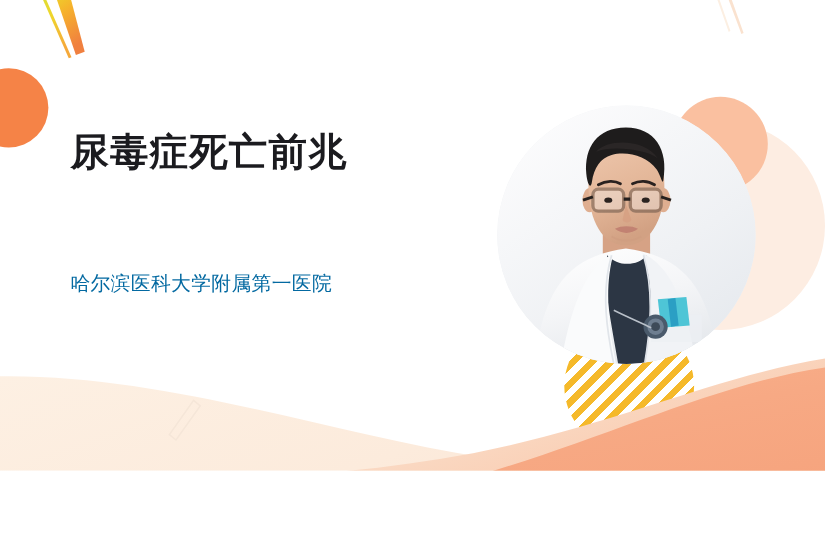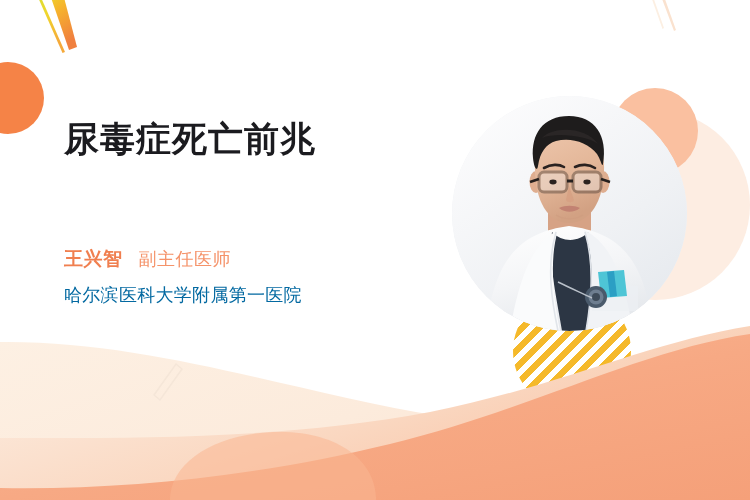--- a/index.html
+++ b/index.html
@@ -7,21 +7,21 @@
     padding: 0;
     background: #ffffff;
   }
   body {
     font-family: "Liberation Sans", "DejaVu Sans", sans-serif;
   }
 
   #card {
     position: relative;
     width: 750px;
-    height: 500px;
+    height: 428px;
     overflow: hidden;
     background: #ffffff;
   }
 
   
   .bg-layer {
     position: absolute;
     inset: 0;
     width: 750px;
     height: 500px;
@@ -314,20 +314,16 @@
         <path d="M104 119 C 112 124, 123 124, 131 119" fill="none" stroke="#CE9C80" stroke-width="1.4" opacity="0.7"></path>
       </g>
     </svg>
   </div>
 
   <div class="text-block">
     <div class="title">尿毒症死亡前兆</div>
   </div>
 
   <div class="doctor-block">
-    <div class="name-row">
-      <span class="doctor-name">王兴智</span>
-      <span class="doctor-title">副主任医师</span>
-    </div>
     <div class="hospital">哈尔滨医科大学附属第一医院</div>
   </div>
 
 </div>
 
 </body></html>

